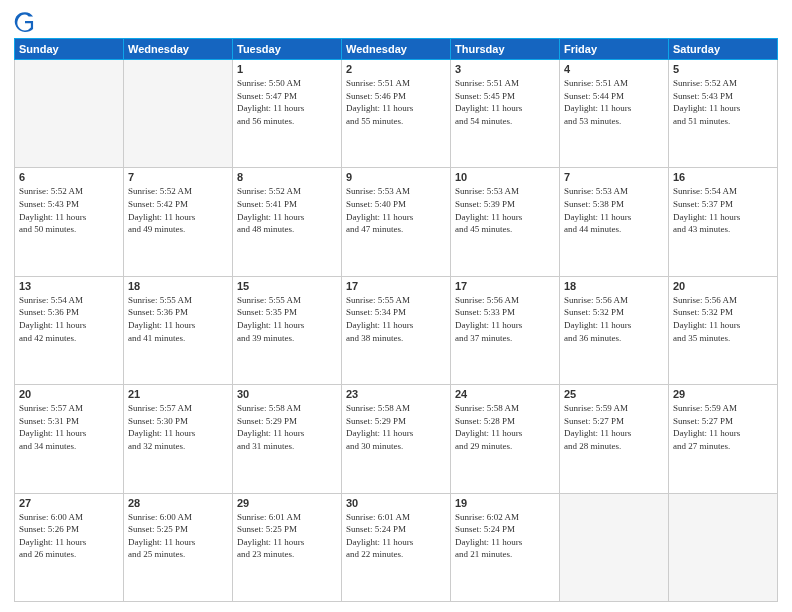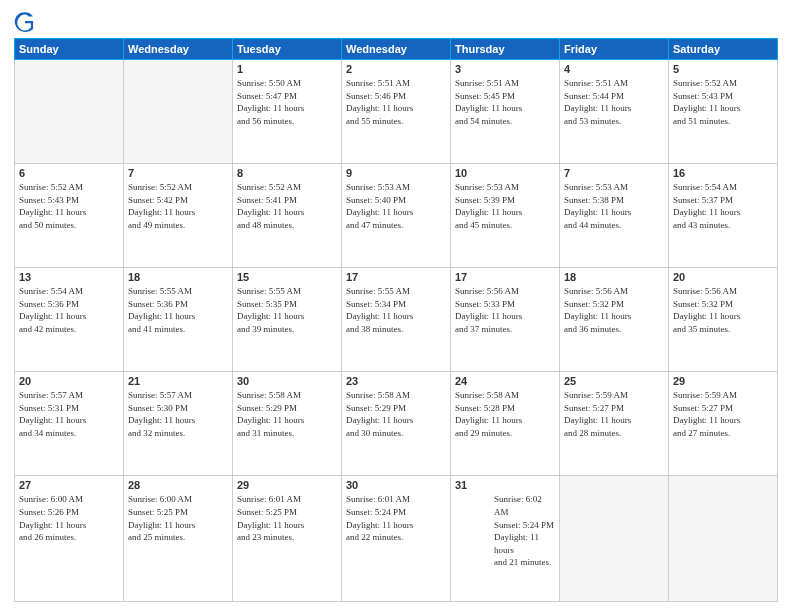--- a/index.html
+++ b/index.html
@@ -341,22 +341,22 @@
 and 23 minutes.</div>
           </td>
           <td>
             <span class="day-num">30</span>
             <div class="day-info" style="white-space: pre-line;">Sunrise: 6:01 AM
 Sunset: 5:24 PM
 Daylight: 11 hours
 and 22 minutes.</div>
           </td>
           <td>
-            <span class="day-num">31</span>
-            <div class="day-info" style="white-space: pre-line; margin-left: 39px;">Sunrise: 6:02 AM
+            <span class="day-num">19</span>
+            <div class="day-info" style="white-space: pre-line;">Sunrise: 6:02 AM
 Sunset: 5:24 PM
 Daylight: 11 hours
 and 21 minutes.</div>
           </td>
           <td class="empty"></td>
           <td class="empty"></td>
         </tr>
       </tbody>
   </table>
 </div>

